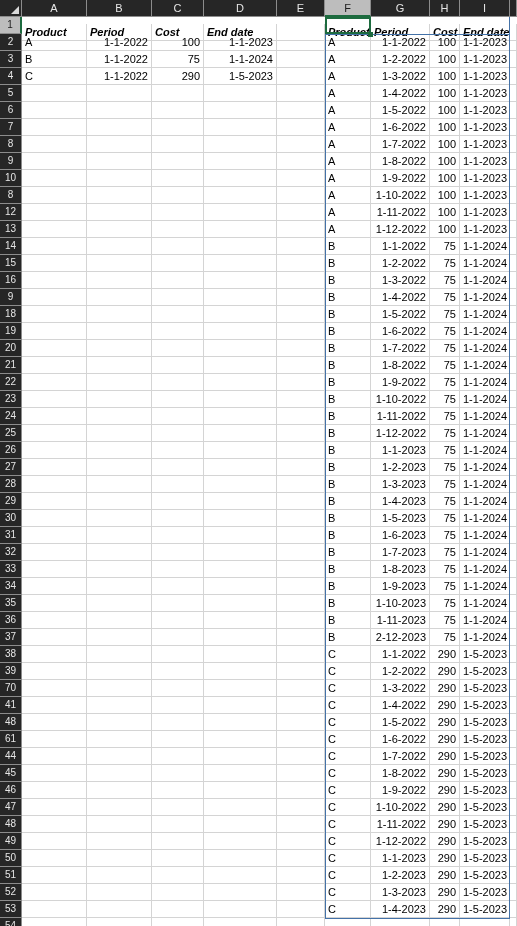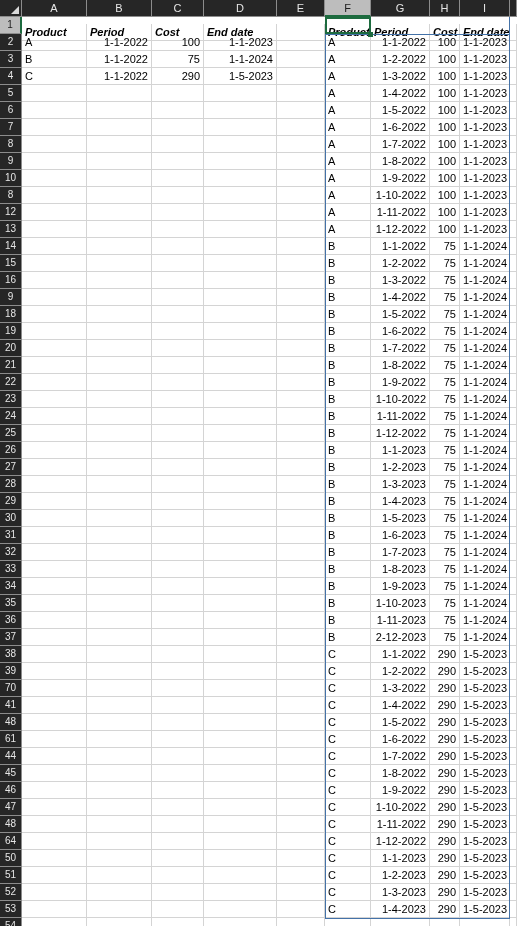--- a/index.html
+++ b/index.html
@@ -117,21 +117,21 @@
       <div class="rowhead">39</div>
       <div class="rowhead">70</div>
       <div class="rowhead">41</div>
       <div class="rowhead">48</div>
       <div class="rowhead">61</div>
       <div class="rowhead">44</div>
       <div class="rowhead">45</div>
       <div class="rowhead">46</div>
       <div class="rowhead">47</div>
       <div class="rowhead">48</div>
-      <div class="rowhead">64</div>
+      <div class="rowhead">49</div>
       <div class="rowhead">50</div>
       <div class="rowhead">51</div>
       <div class="rowhead">52</div>
       <div class="rowhead">53</div>
       <div class="rowhead">54</div>
     </div>
 
   <div class="cells" id="cells">
       <div class="row" style="top: 7px; font-style: italic;">
         <div class="cell l hdr" style="left: 0px; width: 65px;">Product</div>

